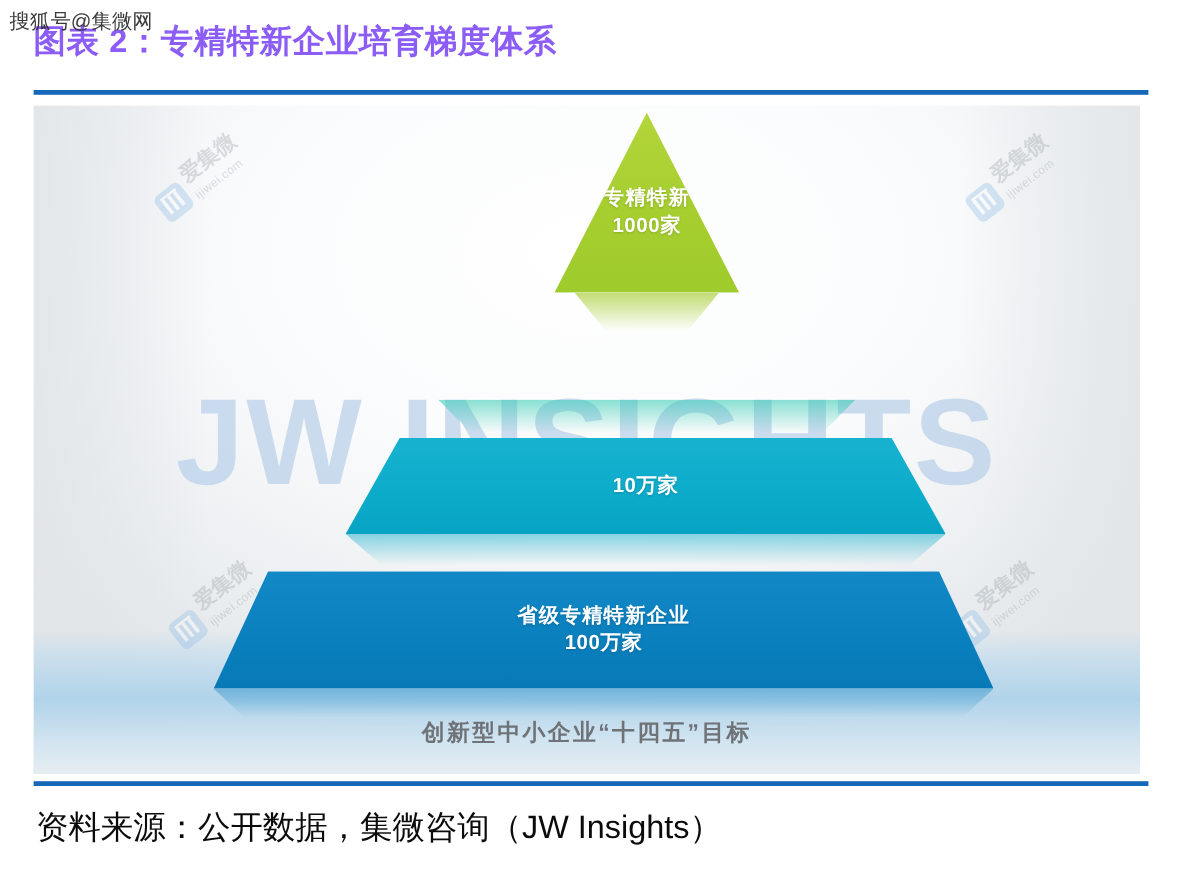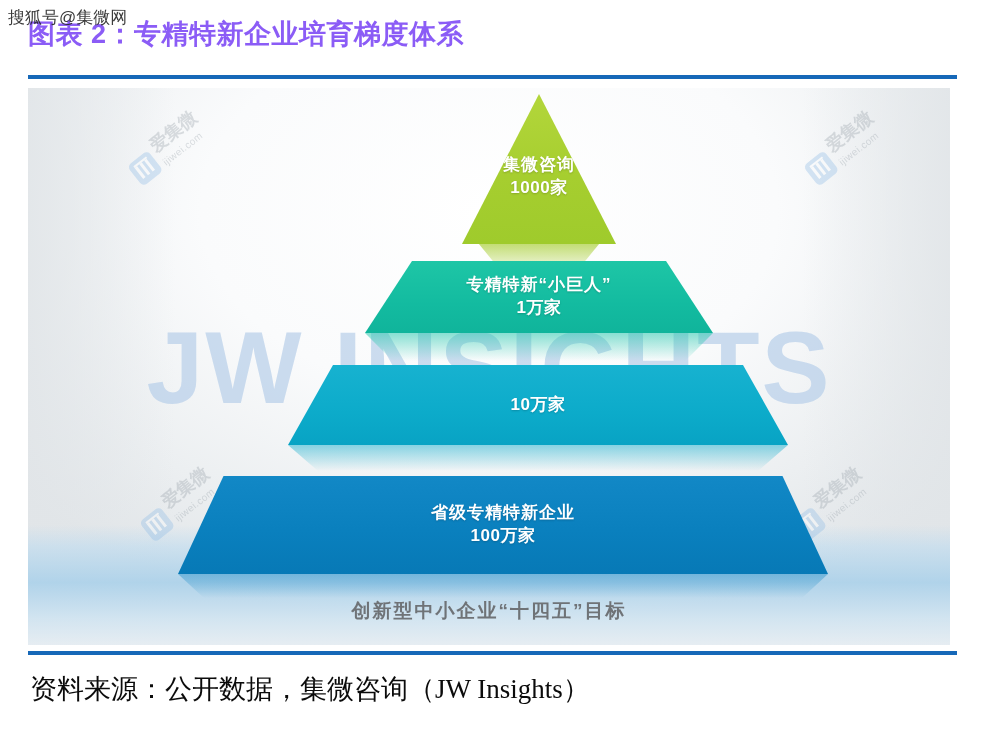--- a/index.html
+++ b/index.html
@@ -293,21 +293,20 @@
   
   .source {
     position: absolute;
     left: 30px;
     top: 671px;
     font-size: 27px;
     font-weight: 400;
     color: #0b0b0b;
     white-space: nowrap;
     z-index: 4;
-    font-family: Liberation Serif, serif;
   }
 </style>
 </head>
 <body>
 
 <div class="top-watermark">搜狐号@集微网</div>
 
 <div class="fig-title">图表 2：专精特新企业培育梯度体系</div>
 
 <div class="rule-top"></div>
@@ -348,29 +347,25 @@
     <span class="wm-text">
       <span class="wm-cn">爱集微</span><br>
       <span class="wm-url">ijiwei.com</span>
     </span>
   </div>
 
   <div class="pyramid">
 
     <div class="tier-1-refl"></div>
     <div class="tier tier-1">
-      <span class="t-label">集微咨询</span>
+      <span class="t-label">专精特新</span>
       <span class="t-value">1000家</span>
     </div>
 
     <div class="tier-2-refl"></div>
-    <div class="tier tier-2">
-      <span class="t-label">专精特新“小巨人”</span>
-      <span class="t-value">1万家</span>
-    </div>
 
     <div class="tier-3-refl"></div>
     <div class="tier tier-3">
       <span class="t-value">10万家</span>
     </div>
 
     <div class="tier-4-refl"></div>
     <div class="tier tier-4">
       <span class="t-label">省级专精特新企业</span>
       <span class="t-value">100万家</span>

